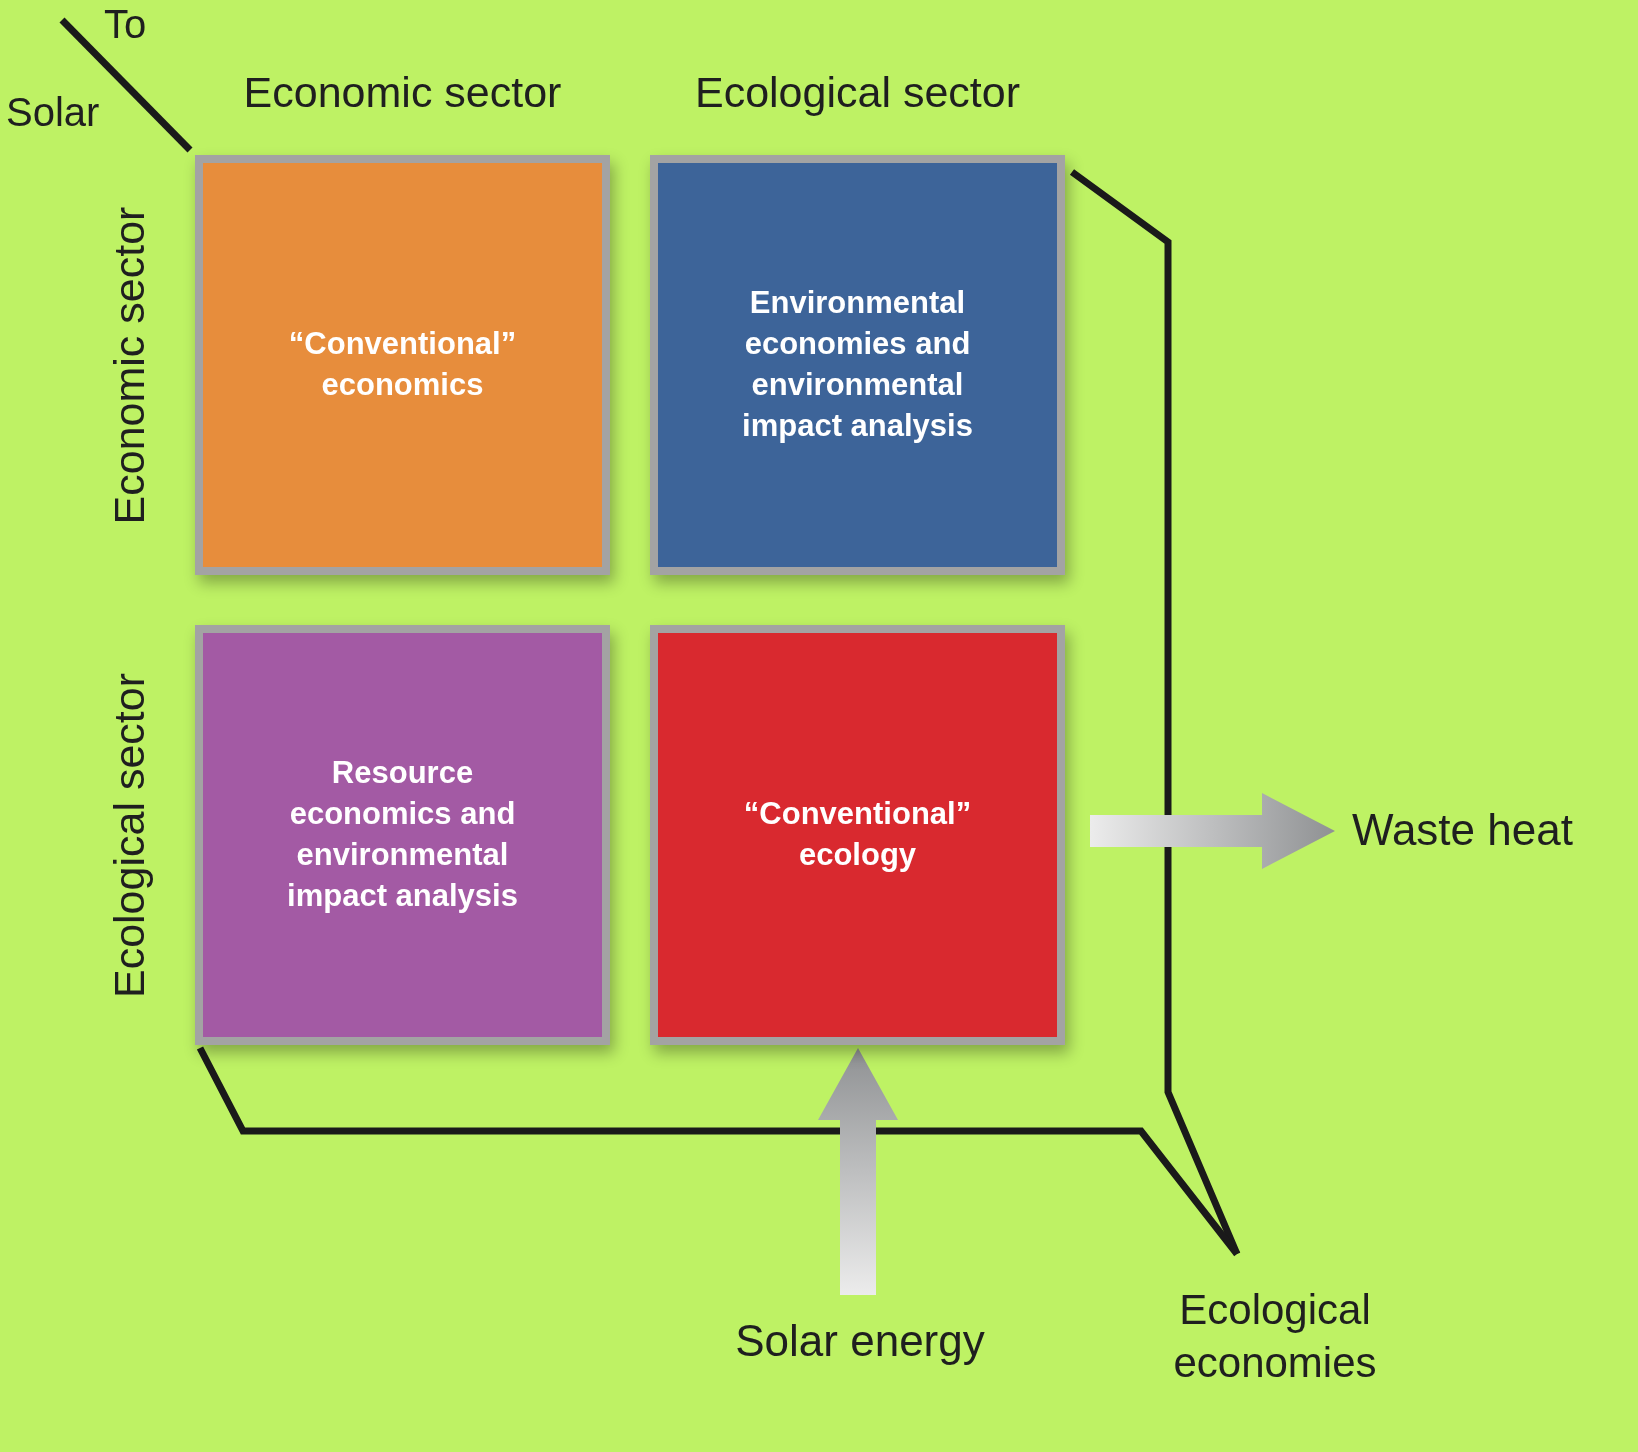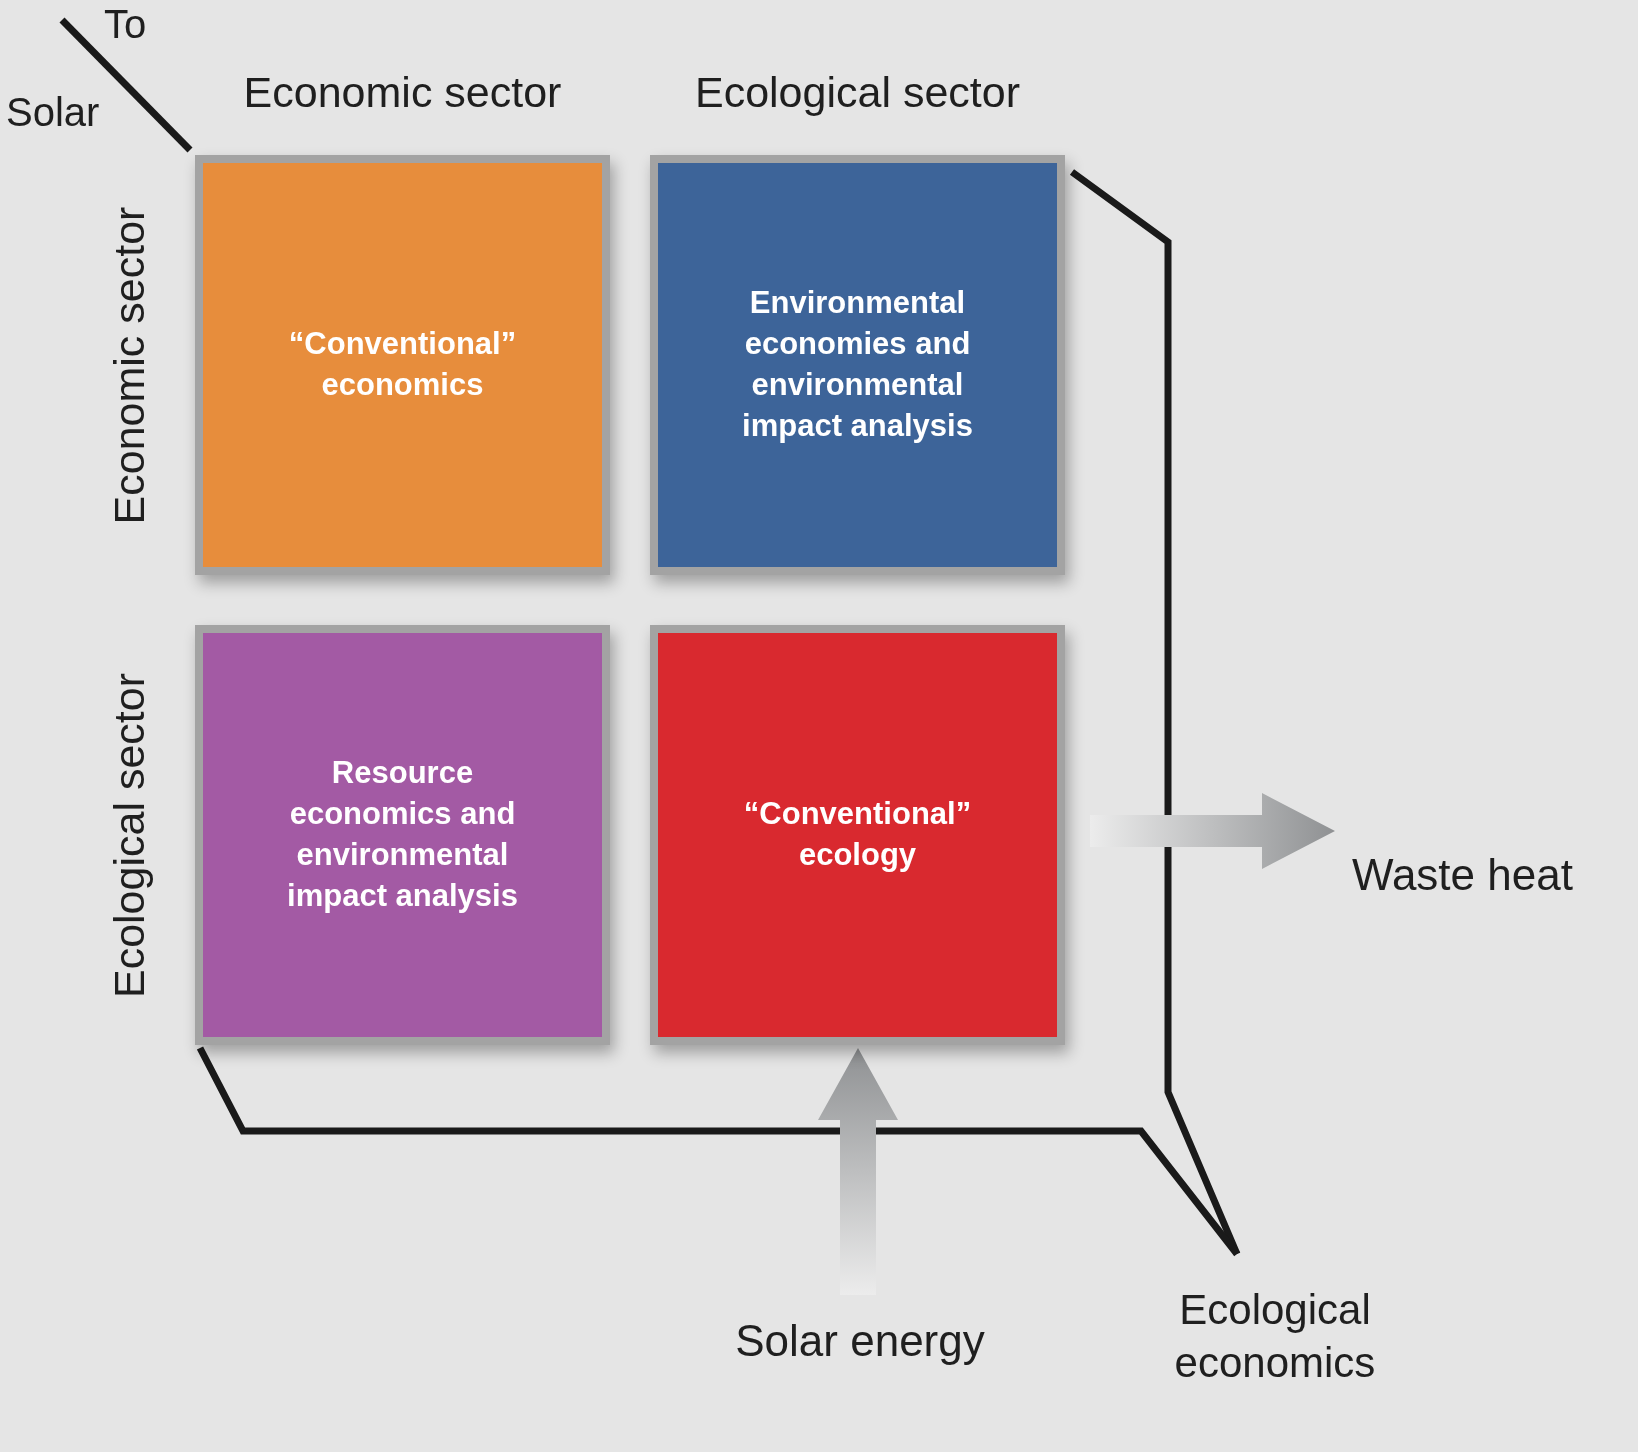--- a/index.html
+++ b/index.html
@@ -1,20 +1,20 @@
 <!DOCTYPE html>
 <html><head>
 <meta charset="utf-8">
 <style>
   html, body { margin: 0; padding: 0; background: #ffffff; }
   .canvas {
     position: relative;
     width: 1638px;
     height: 1452px;
-    background: #e5e5e5;
+    background: #bef264;
     font-family: "Liberation Sans", sans-serif;
     color: #1f1f1f;
     overflow: hidden;
   }
   .layer-svg {
     position: absolute;
     left: 0; top: 0;
     width: 1638px; height: 1452px;
     z-index: 1;
     pointer-events: none;
@@ -81,21 +81,21 @@
   .cell.pos-01 { left: 650px; top: 155px; }
   .cell.pos-10 { left: 195px; top: 625px; }
   .cell.pos-11 { left: 650px; top: 625px; }
 
   .flow-label {
     position: absolute;
     z-index: 3;
     font-size: 44px;
     white-space: pre-line;
   }
-  .waste-heat-label { left: 1352px; top: 805px; margin-top: 45px; }
+  .waste-heat-label { left: 1352px; top: 805px; }
   .solar-energy-label {
     left: 650px; top: 1316px;
     width: 420px;
     text-align: center;
   }
   .eco-econ-label {
     left: 1110px; top: 1284px;
     width: 330px;
     text-align: center;
     font-size: 42px;
@@ -163,15 +163,15 @@
   </div>
 
   <div class="cell pos-11" style="background-color: rgb(217, 41, 47);">
     <div class="cell-text">“Conventional”
 ecology</div>
   </div>
 
   <div class="flow-label waste-heat-label">Waste heat</div>
   <div class="flow-label solar-energy-label">Solar energy</div>
   <div class="flow-label eco-econ-label">Ecological
-economics</div>
+economies</div>
 
 </div>
 
 </body></html>

